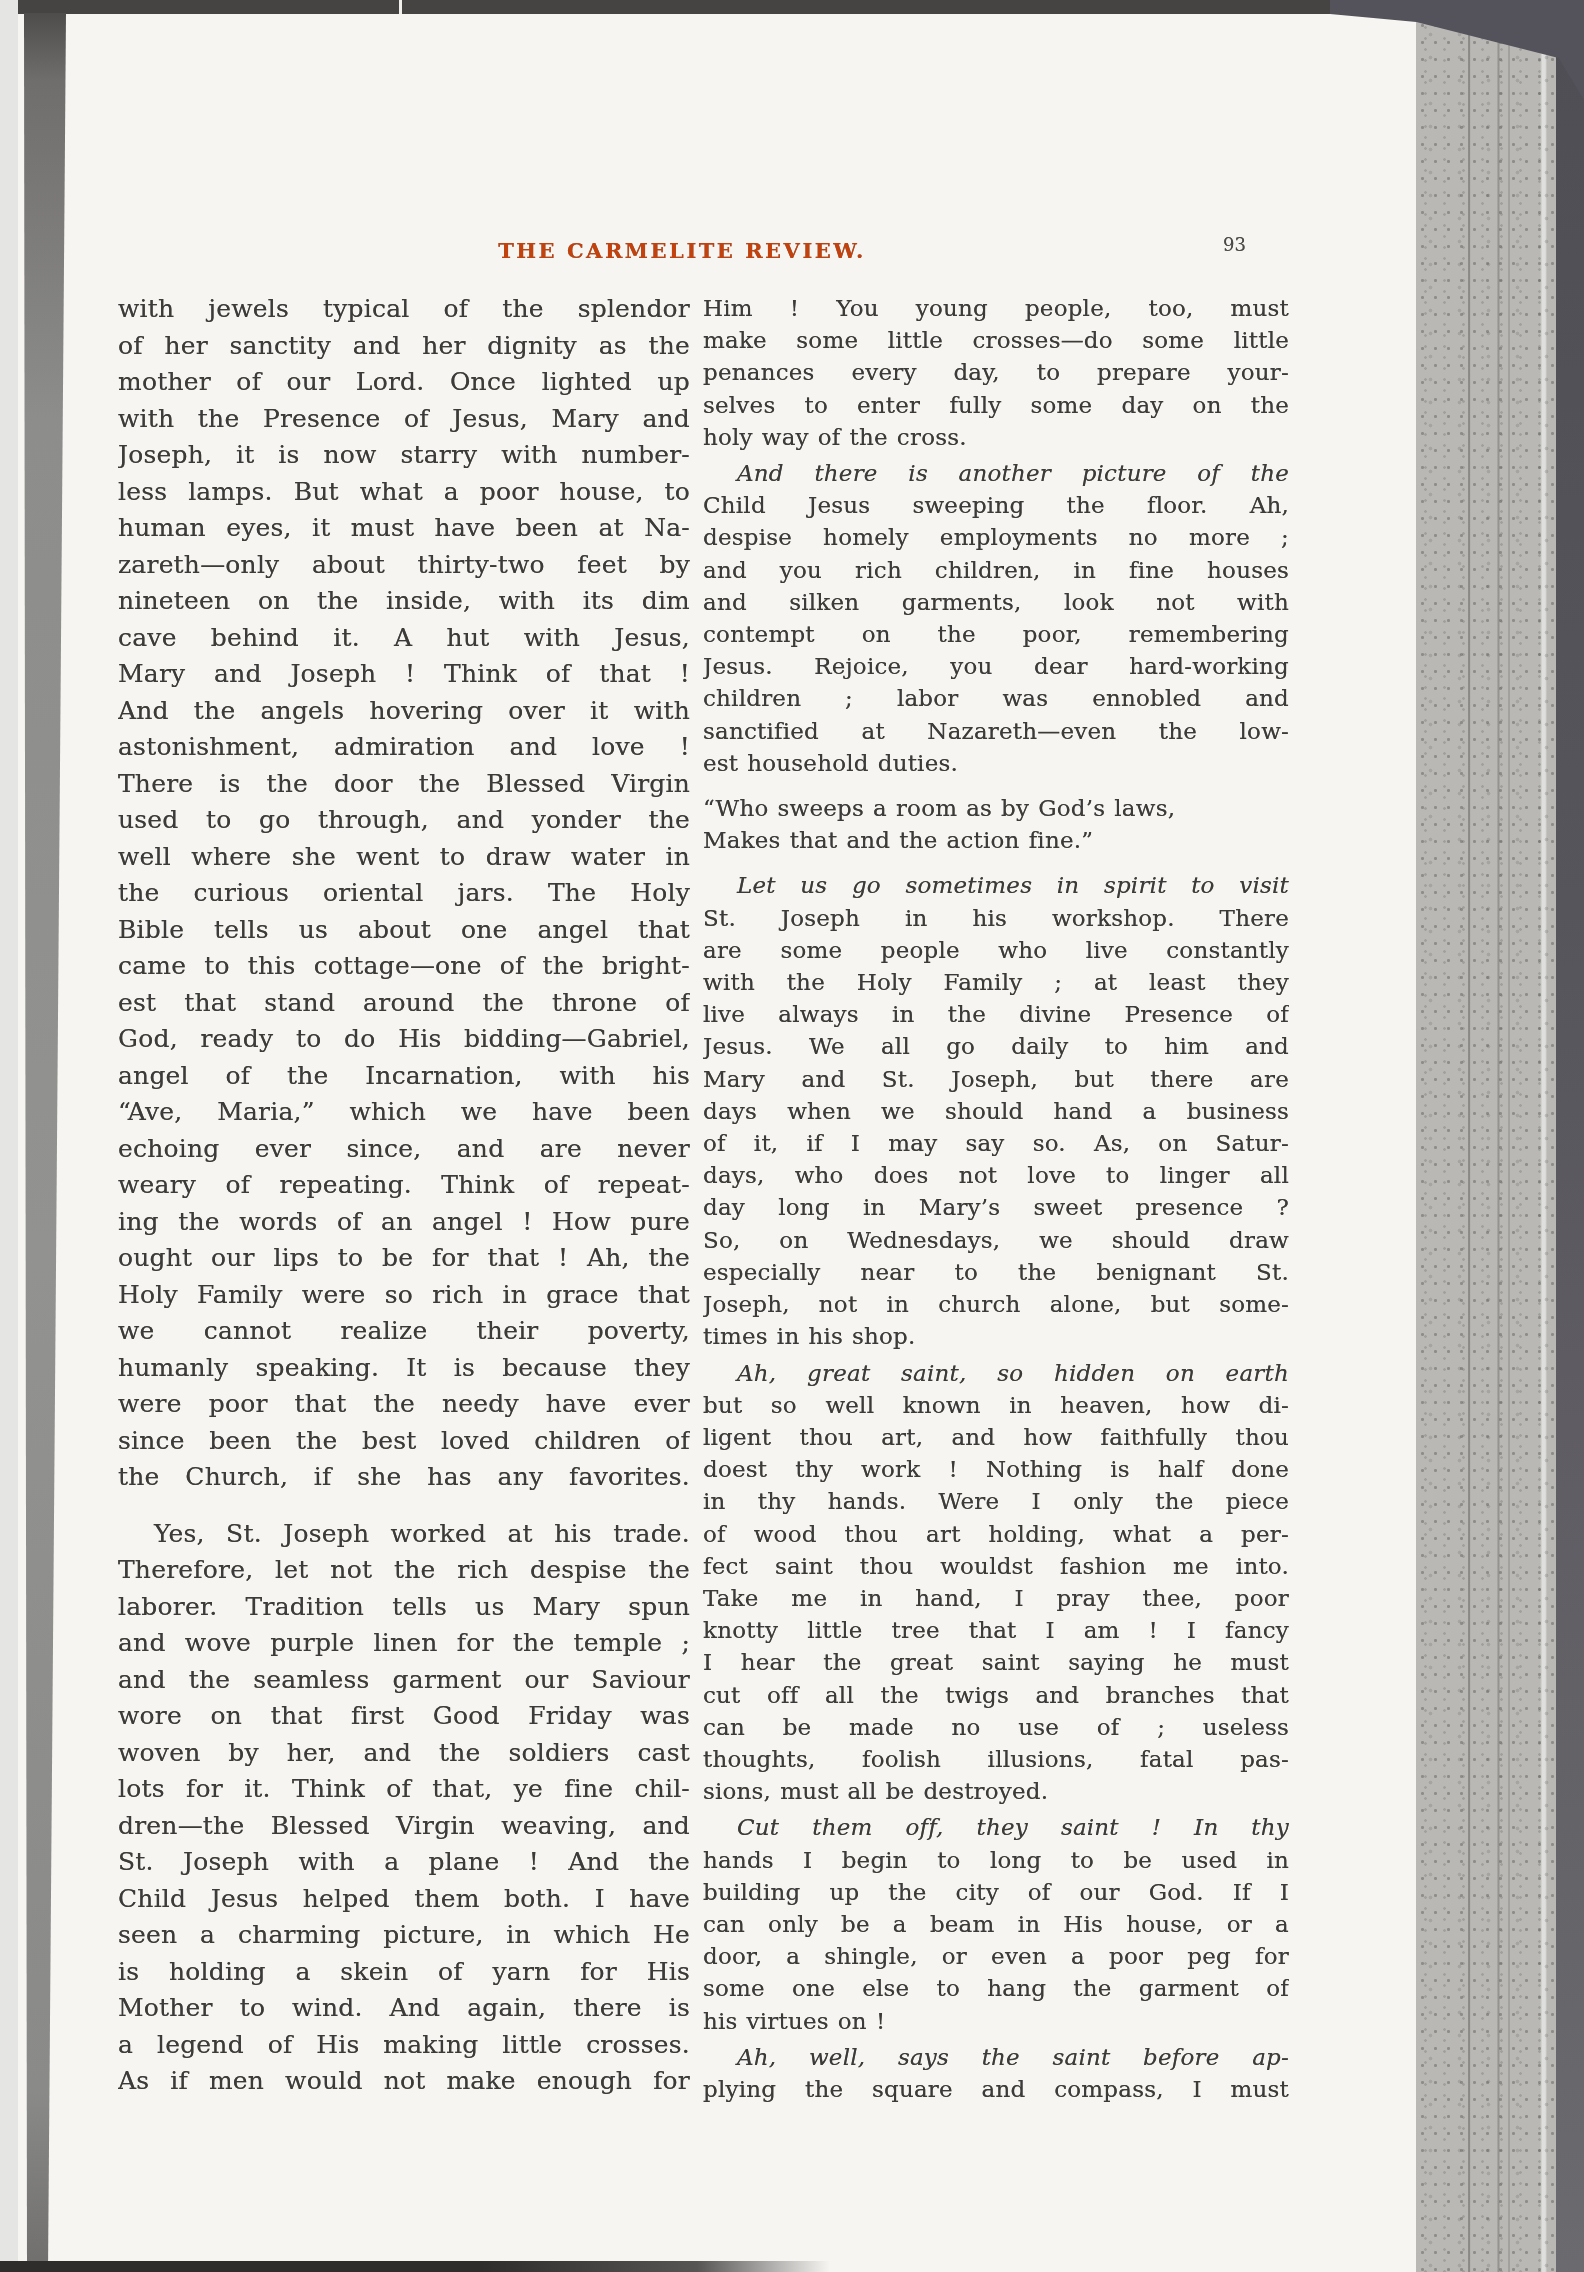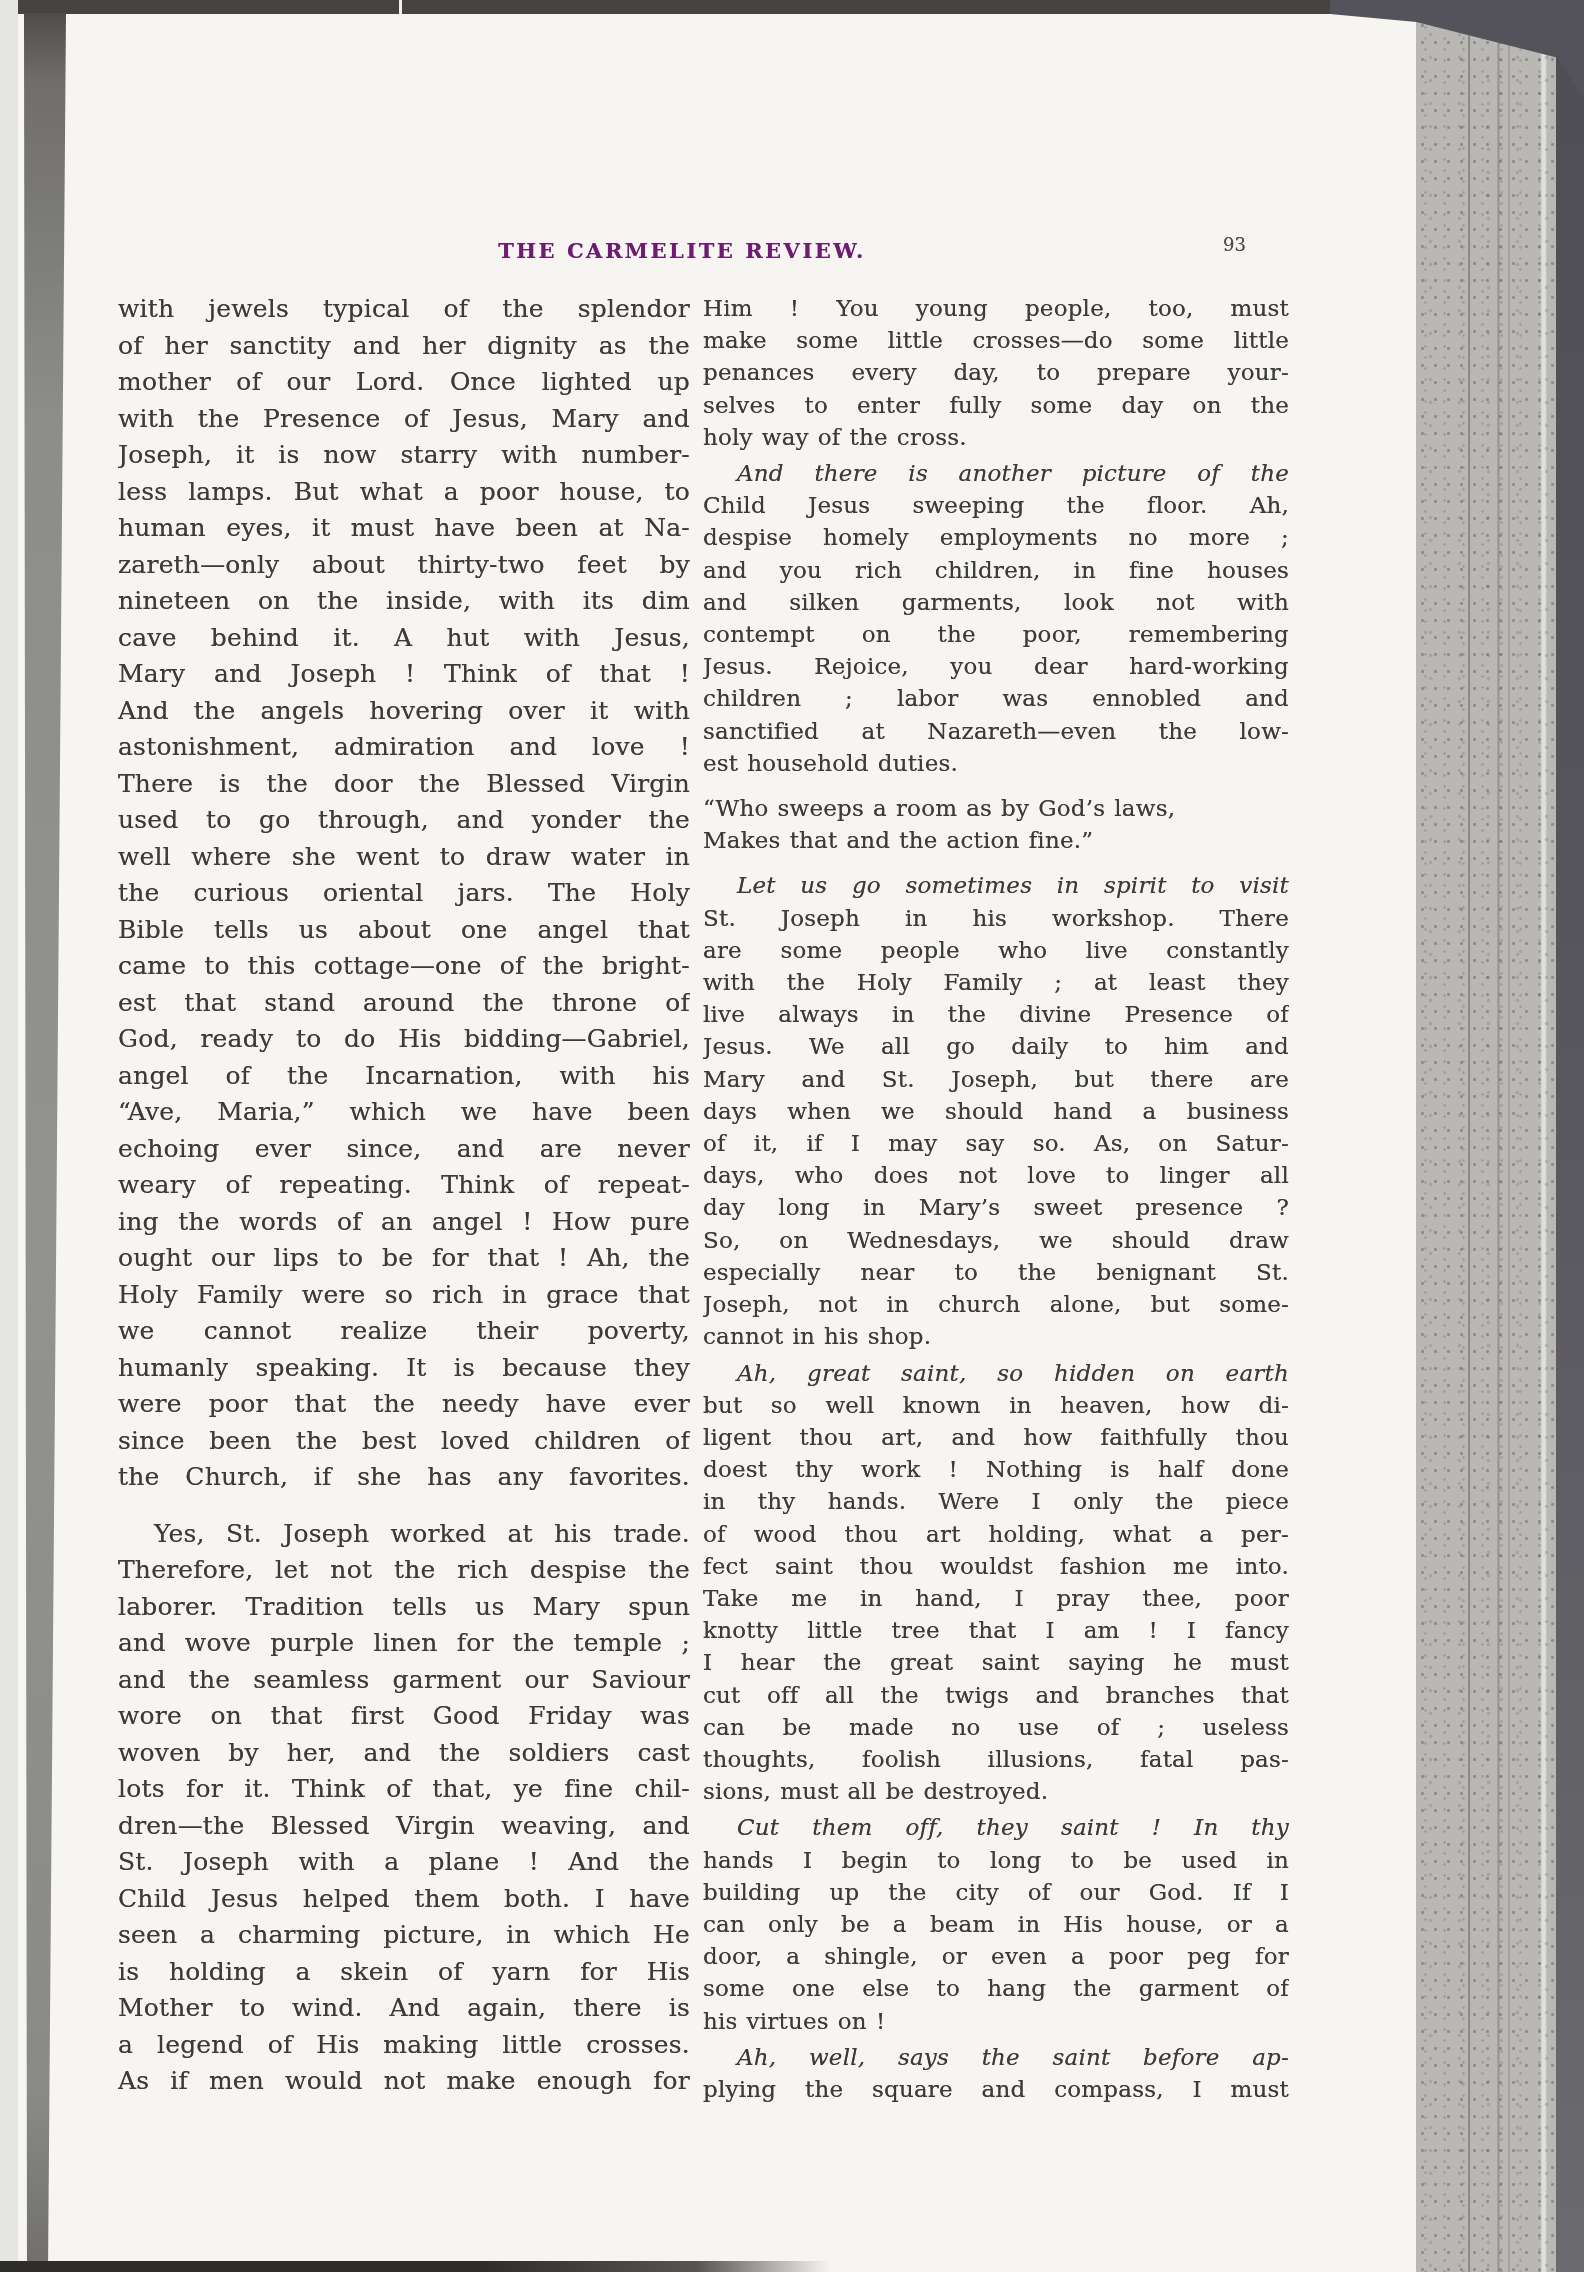--- a/index.html
+++ b/index.html
@@ -53,21 +53,21 @@
   .bottom-bar{
     position:absolute;left:0;bottom:0;width:830px;height:11px;
     background:linear-gradient(90deg,#2e2d2c 0 58%,#565554 84%,rgba(86,85,84,0) 100%);
   }
   
   .running-head{
     position:absolute;left:118px;top:238px;width:1128px;height:32px;color:#454442;
   }
   .running-head .title{
     text-align:center;font-size:21px;font-weight:bold;letter-spacing:2.5px;
-    color:#701a75;text-shadow:0 0 .6px rgba(68,67,66,.7);
+    color:#c2410c;text-shadow:0 0 .6px rgba(68,67,66,.7);
   }
   .running-head .pageno{
     position:absolute;right:0;top:-4px;font-size:18px;color:#4b4a48;
     text-shadow:0 0 .6px rgba(75,74,72,.7);
   }
   .col{
     position:absolute;color:var(--ink);
     text-shadow:0 0 .6px rgba(60,59,57,.72);
   }
   .col.left{left:118px;top:291px;width:572px;font-size:25px;line-height:36.5px;}
@@ -188,21 +188,21 @@
       <div class="line">live always in the divine Presence of</div>
       <div class="line">Jesus.  We all go daily to him and</div>
       <div class="line">Mary and St. Joseph, but there are</div>
       <div class="line">days when we should hand  a business</div>
       <div class="line">of it, if I may say so.  As, on Satur-</div>
       <div class="line">days, who does not love to linger all</div>
       <div class="line">day long in Mary’s sweet presence ?</div>
       <div class="line">So, on Wednesdays, we should draw</div>
       <div class="line">especially near to the benignant St.</div>
       <div class="line">Joseph, not in church alone, but some-</div>
-      <div class="line endline">cannot in his shop.</div>
+      <div class="line endline">times in his shop.</div>
     </div>
     <div class="block indent">
       <div class="line">Ah, great saint, so hidden on earth</div>
       <div class="line">but so well known in heaven, how di-</div>
       <div class="line">ligent thou art, and how faithfully thou</div>
       <div class="line">doest thy work !  Nothing is half done</div>
       <div class="line">in thy hands.  Were I only the piece</div>
       <div class="line">of wood thou art holding, what a per-</div>
       <div class="line">fect saint thou wouldst fashion me into.</div>
       <div class="line">Take me in hand, I pray thee, poor</div>

